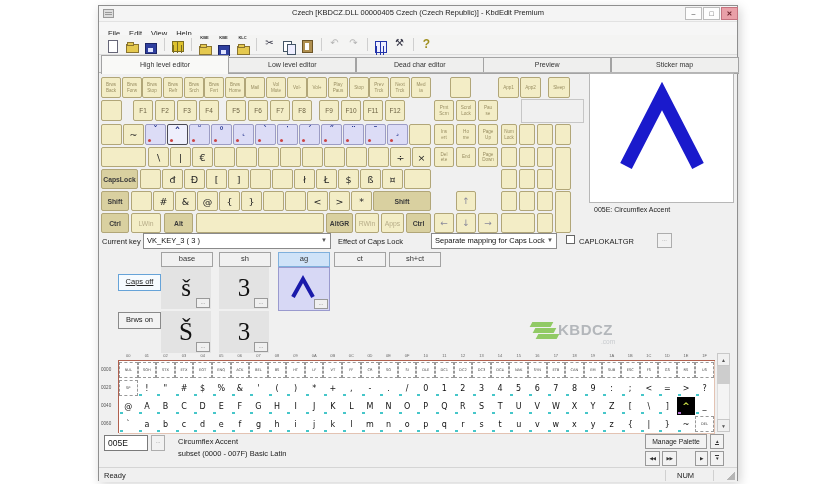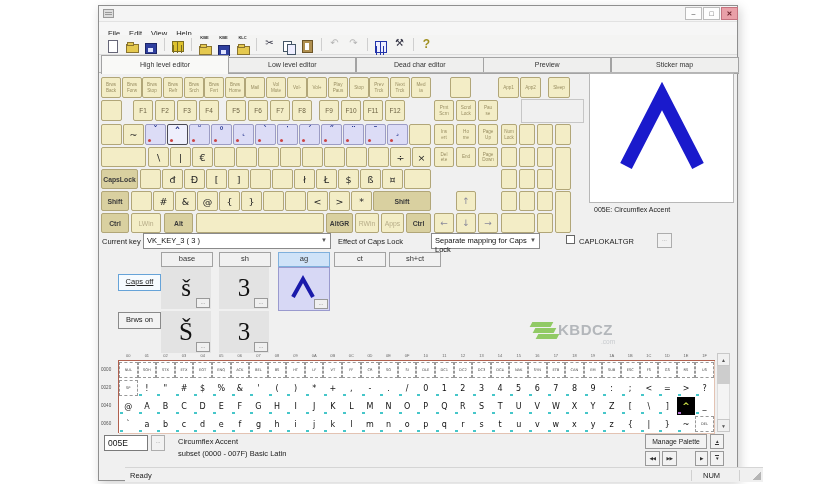--- a/index.html
+++ b/index.html
@@ -92,38 +92,39 @@
   .cmc.selcell .mk{background:#b070d0;}
   
   .sbb{position:absolute;width:13px;height:13px;background:#f0f0f0;border:1px solid #c8c8c8;font-size:5px;color:#555;text-align:center;line-height:12px;z-index:6;}
   #sbtrack{left:618px;top:360px;width:13px;height:53px;background:#f4f4f4;border-left:1px solid #dcdcdc;border-right:1px solid #dcdcdc;z-index:6;}
   #sbthumb{left:618px;top:360px;width:13px;height:18px;background:#cdcdcd;z-index:7;}
   
   #code-input{left:5px;top:429px;width:44px;height:16px;background:#fff;border:1px solid #7a7a7a;font-size:8.5px;padding:2px 0 0 3px;color:#111;}
   .palbtn{background:#f2f2f2;border:1px solid #999;font-size:6.8px;text-align:center;color:#222;}
   .navg{font-size:4.6px;letter-spacing:-0.5px;line-height:13px;color:#333;}
   
-  #statusbar{left:0;top:461px;width:100%;height:15px;background:#f0f0f0;border-top:1px solid #d5d5d5;margin-left:26px;}
+  #statusbar{left:0;top:461px;width:100%;height:15px;background:#f0f0f0;border-top:1px solid #d5d5d5;}
   .sbsep{position:absolute;top:2px;width:1px;height:11px;background:#d0d0d0;}
   #grip{right:2px;bottom:2px;width:8px;height:8px;background:
     linear-gradient(135deg,transparent 50%,#b5b5b5 50%);}
   
   #watermark{left:432px;top:314px;width:120px;height:42px;z-index:60;opacity:.8;pointer-events:none;}
   .wbar{position:absolute;left:0;width:21px;height:5px;background:#7ac143;transform:skewX(-28deg);}
   #wmtext{position:absolute;left:27px;top:1px;font-size:15px;font-weight:bold;color:#a5a9ae;letter-spacing:.5px;}
   #wmcom{position:absolute;left:70px;top:18px;font-size:6.5px;color:#bdc1c5;}
   .chev{display:block;}
 </style>
 </head>
 <body>
 
 <div id="win">
 
   <div class="abs" id="titlebar">
     <div class="abs" id="appicon"></div>
+    <div class="abs" id="title">Czech [KBDCZ.DLL 00000405 Czech (Czech Republic)] - KbdEdit Premium</div>
     <div class="abs capbtn" style="left:586px">–</div>
     <div class="abs capbtn" style="left:604px">□</div>
     <div class="abs capbtn" id="btn-close" style="left:622px">✕</div>
   </div>
 
   <div class="abs" id="menubar"><span class="menuitem"><u>F</u>ile</span><span class="menuitem"><u>E</u>dit</span><span class="menuitem"><u>V</u>iew</span><span class="menuitem"><u>H</u>elp</span></div>
 
   <div class="abs" id="toolbar">
       <div class="tbicon" style="left: 6px;">
         <span class="page"></span>
@@ -395,21 +396,21 @@
       <polyline points="36,92 72,22 108,92" fill="none" stroke="#1a1acc" stroke-width="13" stroke-linejoin="miter"></polyline>
     </svg>
   </div>
   <div class="abs" id="preview-caption">005E: Circumflex Accent</div>
 
   <div class="abs lbl" style="left:3px;top:231px">Current key</div>
   <div class="abs combo" style="left:44px;top:227px;width:188px;height:16px">
     <span>VK_KEY_3 ( 3 )</span><span class="arr">▼</span>
   </div>
   <div class="abs lbl" style="left:239px;top:231px">Effect of Caps Lock</div>
-  <div class="abs combo" style="left:332px;top:227px;width:109px;height:16px">
+  <div class="abs combo" style="left:332px;top:227px;width:126px;height:16px">
     <span>Separate mapping for Caps Lock</span><span class="arr">▼</span>
   </div>
   <div class="abs chk" style="left:467px;top:229px"></div>
   <div class="abs lbl" style="left:480px;top:231px">CAPLOKALTGR</div>
   <div class="abs morebtn" style="left:558px;top:227px;width:15px;height:15px">...</div>
 
   <div id="editor">
       <div class="hdr" style="left: 62px; top: 246px; width: 50px; height: 13px; position: absolute;">base</div>
       <div class="hdr" style="left: 120px; top: 246px; width: 50px; height: 13px; position: absolute;">sh</div>
       <div class="hdr on" style="left: 179px; top: 246px; width: 50px; height: 13px; position: absolute;">ag</div>

